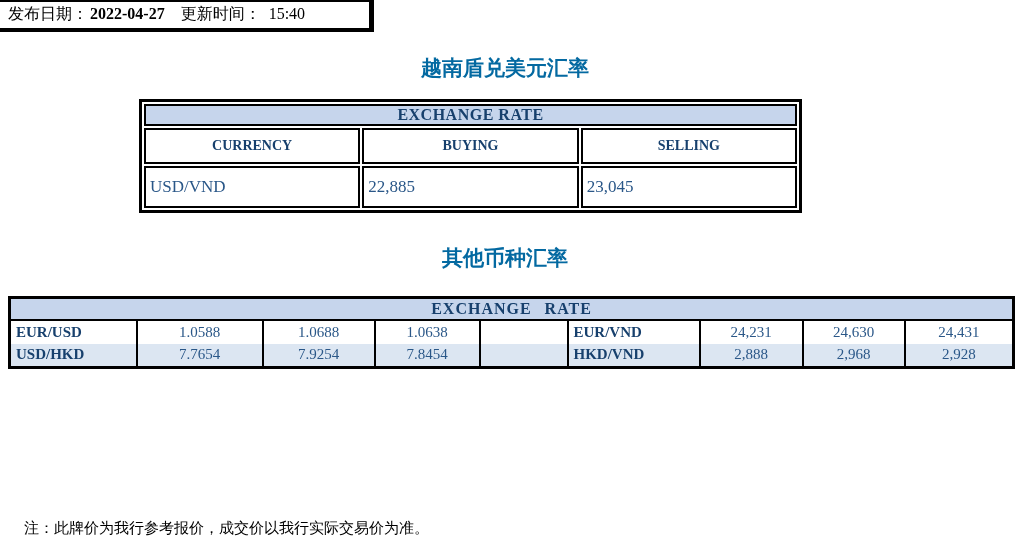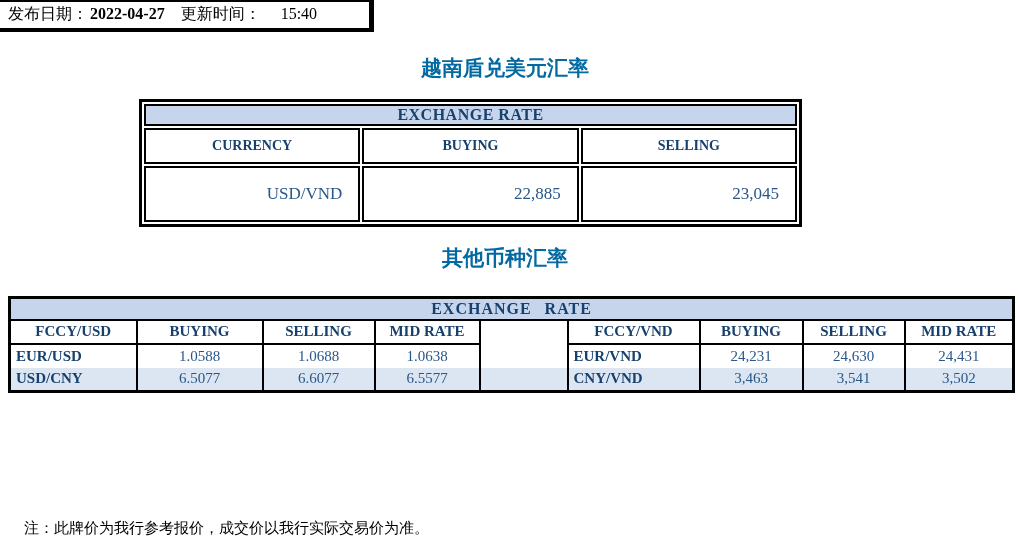--- a/index.html
+++ b/index.html
@@ -22,21 +22,21 @@
     border-top:2px solid var(--border);
     border-right:5px solid var(--border);
     border-bottom:4px solid var(--border);
     display:flex;align-items:center;
     padding:0 8px 2px 8px;
     font-size:16px;color:#000;
   }
   .top-box .lbl{font-weight:normal;text-align:right;}
   .top-box .date{font-weight:bold;margin-left:2px;}
   .top-box .lbl2{margin-left:16px;}
-  .top-box .time{margin-left:20px;}
+  .top-box .time{margin-left:8px;}
 
   .section-title{
     position:absolute;left:0;width:1010px;text-align:center;
     font-size:21px;font-weight:bold;color:#0369a1;
   }
   #title-usd{top:54px;}
   #title-other{top:244px;}
 
   
   table.t1{
@@ -52,21 +52,21 @@
     text-align:center;height:21px;padding:0;
   }
   .t1 th{
     border:2px solid var(--border);
     color:var(--navy);font-weight:bold;font-size:14px;
     text-align:center;height:20px;padding:8px;
   }
   .t1 td{
     border:2px solid var(--border);
     color:var(--value);font-size:17px;
-    text-align:right;height:42px;padding:16px;
+    text-align:left;height:42px;padding:4px;
   }
 
   
   table.t2{
     position:absolute;left:8px;top:296px;width:1004px;
     border-collapse:collapse;border:3px solid var(--border);
     table-layout:fixed;background:#fff;
   }
   .t2 .merged{
     background:var(--header-bg);color:var(--navy);
@@ -139,51 +139,40 @@
     <col style="width:88px">
     <col style="width:132px">
       <col style="width:103px">
       <col style="width:102px">
       <col style="width:109px">
   </colgroup>
   <thead>
     <tr>
       <th class="merged" colspan="9">EXCHANGE RATE</th>
     </tr>
-    <tr id="t2-cols">
-        <th>FCCY/USD</th>
-        <th>BUYING</th>
-        <th>SELLING</th>
-        <th>MID RATE</th>
-        <th></th>
-        <th>FCCY/VND</th>
-        <th>BUYING</th>
-        <th>SELLING</th>
-        <th>MID RATE</th>
-      </tr>
   </thead>
   <tbody id="t2-body">
       <tr>
         <td>EUR/USD</td>
         <td>1.0588</td>
         <td>1.0688</td>
         <td>1.0638</td>
         <td></td>
         <td>EUR/VND</td>
         <td>24,231</td>
         <td>24,630</td>
         <td>24,431</td>
       </tr>
       <tr>
-        <td>USD/CNY</td>
-        <td>6.5077</td>
-        <td>6.6077</td>
-        <td>6.5577</td>
+        <td>USD/HKD</td>
+        <td>7.7654</td>
+        <td>7.9254</td>
+        <td>7.8454</td>
         <td></td>
-        <td>CNY/VND</td>
-        <td>3,463</td>
-        <td>3,541</td>
-        <td>3,502</td>
+        <td>HKD/VND</td>
+        <td>2,888</td>
+        <td>2,968</td>
+        <td>2,928</td>
       </tr>
     </tbody>
 </table>
 
 <div class="note">注：此牌价为我行参考报价，成交价以我行实际交易价为准。</div>
 
 </body></html>

